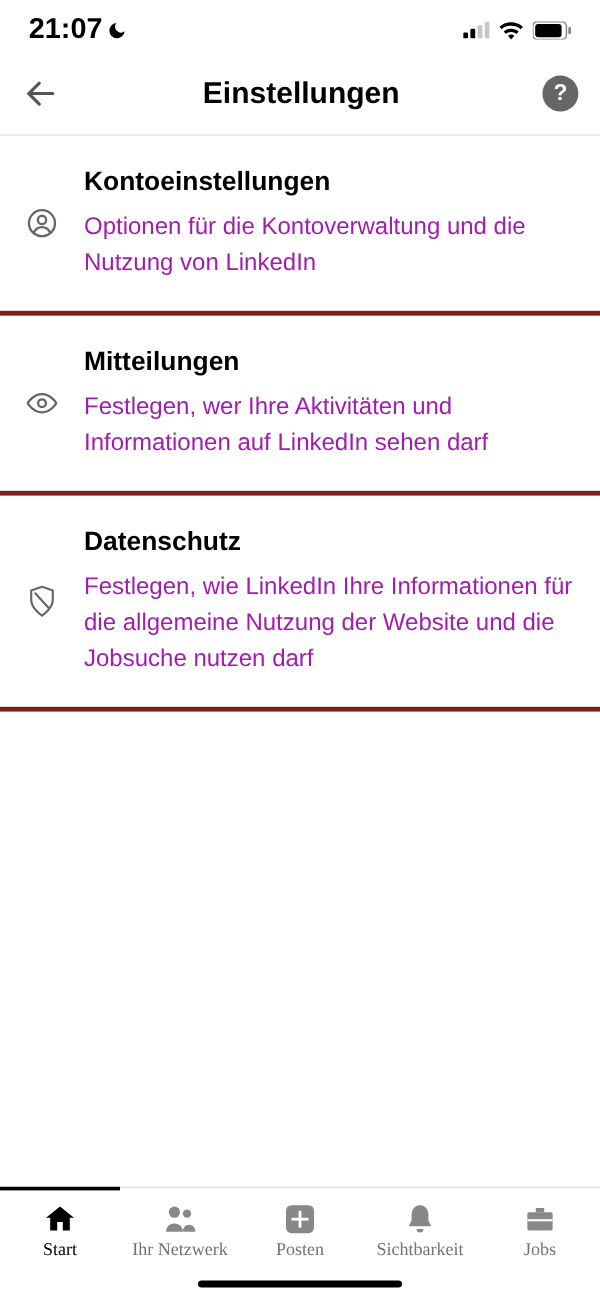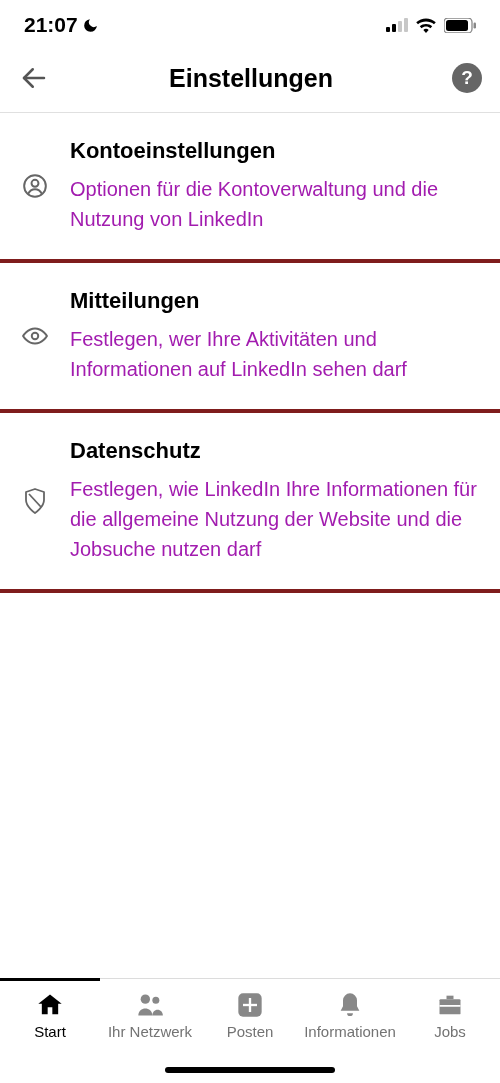--- a/index.html
+++ b/index.html
@@ -19,21 +19,21 @@
       justify-content: space-between;
       align-items: center;
       padding: 10px 24px 8px 24px;
       height: 48px;
     }
     .status-left {
       display: flex;
       align-items: center;
       gap: 4px;
       font-weight: 600;
-      font-size: 21px;
+      font-size: 24px;
     }
     .moon-icon { width: 17px; height: 17px; }
     .status-right {
       display: flex;
       align-items: center;
       gap: 7px;
     }
     .signal-icon, .wifi-icon, .battery-icon { display: block; }
 
     
@@ -88,25 +88,26 @@
       color: #a21caf;
       line-height: 1.5;
     }
 
     
     .bottom-nav {
       position: absolute;
       left: 0; right: 0; bottom: 0;
       background: #fff;
       border-top: 1px solid #dcdcdc;
-      height: 105px;
+      height: 94px;
       display: flex;
       justify-content: flex-end;
       align-items: flex-start;
       padding-top: 4px;
+      font-family: Liberation Serif, serif;
     }
     .nav-indicator {
       position: absolute;
       top: -1px;
       left: 0;
       width: 100px;
       height: 3px;
       background: #000;
     }
     .nav-item {
@@ -247,21 +248,21 @@
       <rect x="6" y="11" width="12" height="2" fill="#fff"></rect>
     </svg>
     <span class="nav-label">Posten</span>
   </div>
 
   <div class="nav-item">
     <svg class="nav-icon" viewBox="0 0 24 24" fill="#888">
       <path d="M12 2a6 6 0 0 0-6 6v5l-2 4h16l-2-4V8a6 6 0 0 0-6-6z"></path>
       <path d="M9.5 19a2.5 2.5 0 0 0 5 0"></path>
     </svg>
-    <span class="nav-label">Informationen</span>
+    <span class="nav-label">Sichtbarkeit</span>
   </div>
 
   <div class="nav-item">
     <svg class="nav-icon" viewBox="0 0 24 24" fill="#888">
       <path d="M9 4h6v3H9z"></path>
       <rect x="3" y="7" width="18" height="13" rx="1"></rect>
       <rect x="3" y="12" width="18" height="1.5" fill="#fff"></rect>
     </svg>
     <span class="nav-label">Jobs</span>
   </div>

